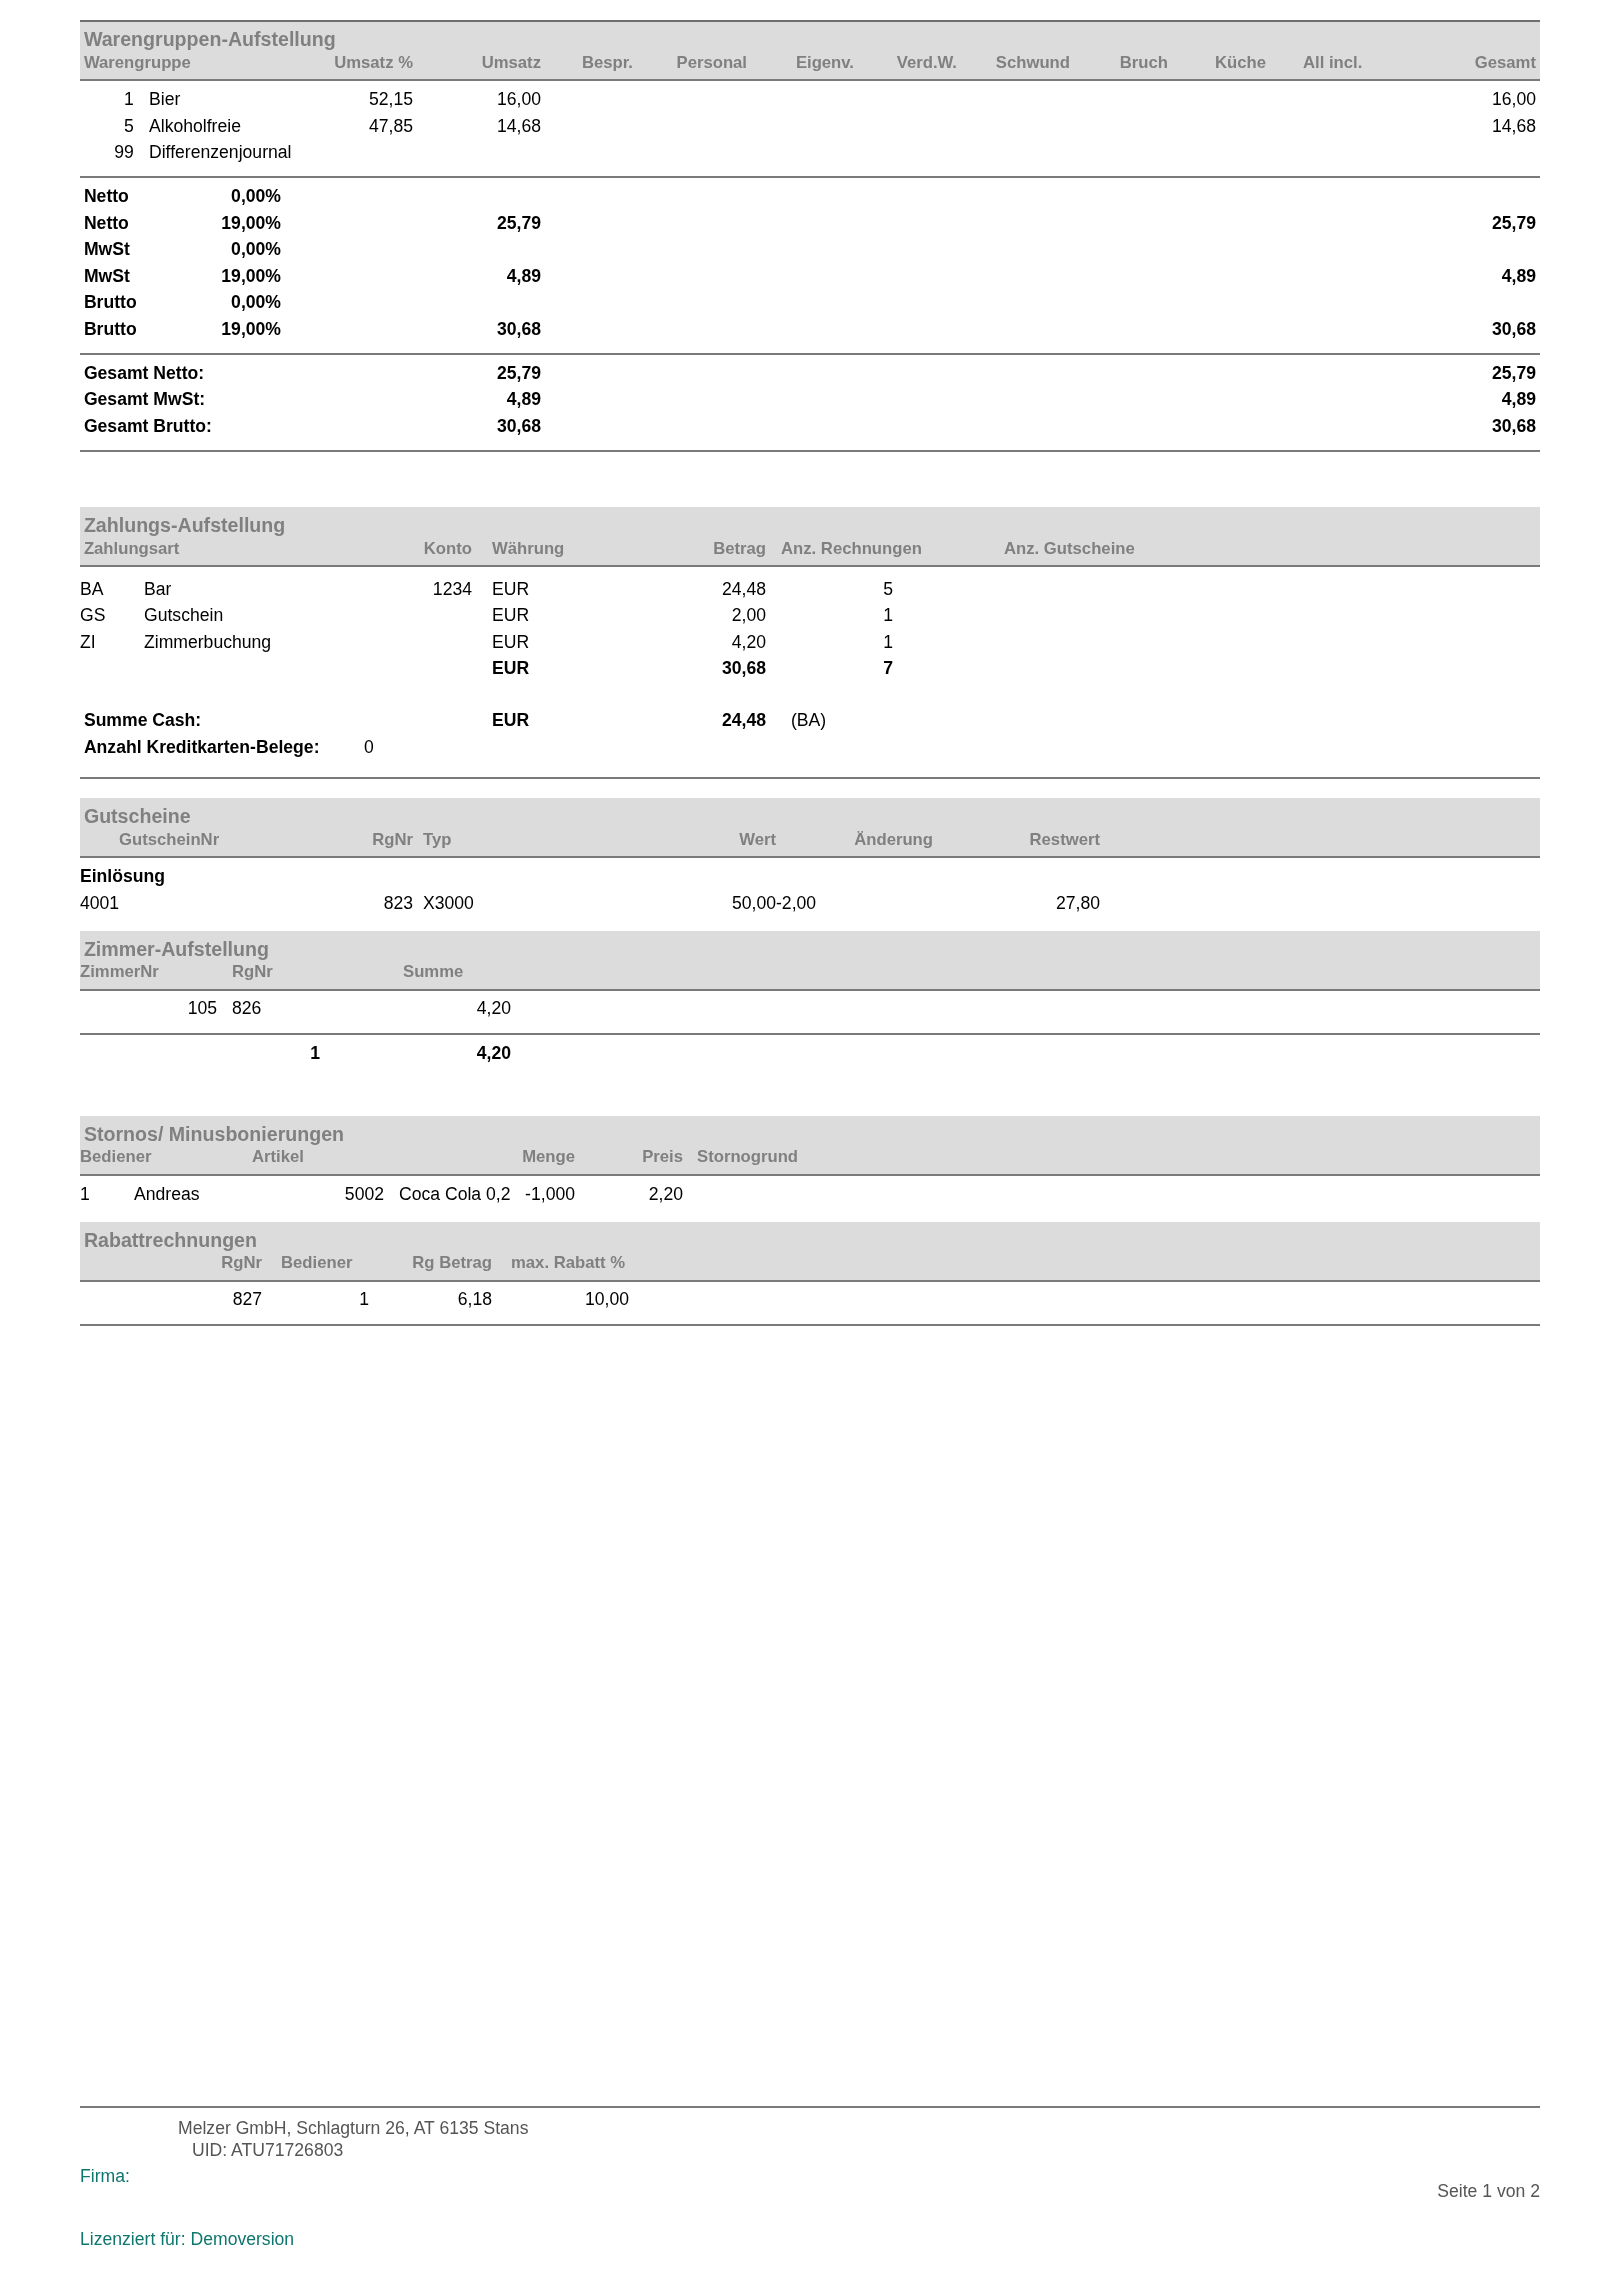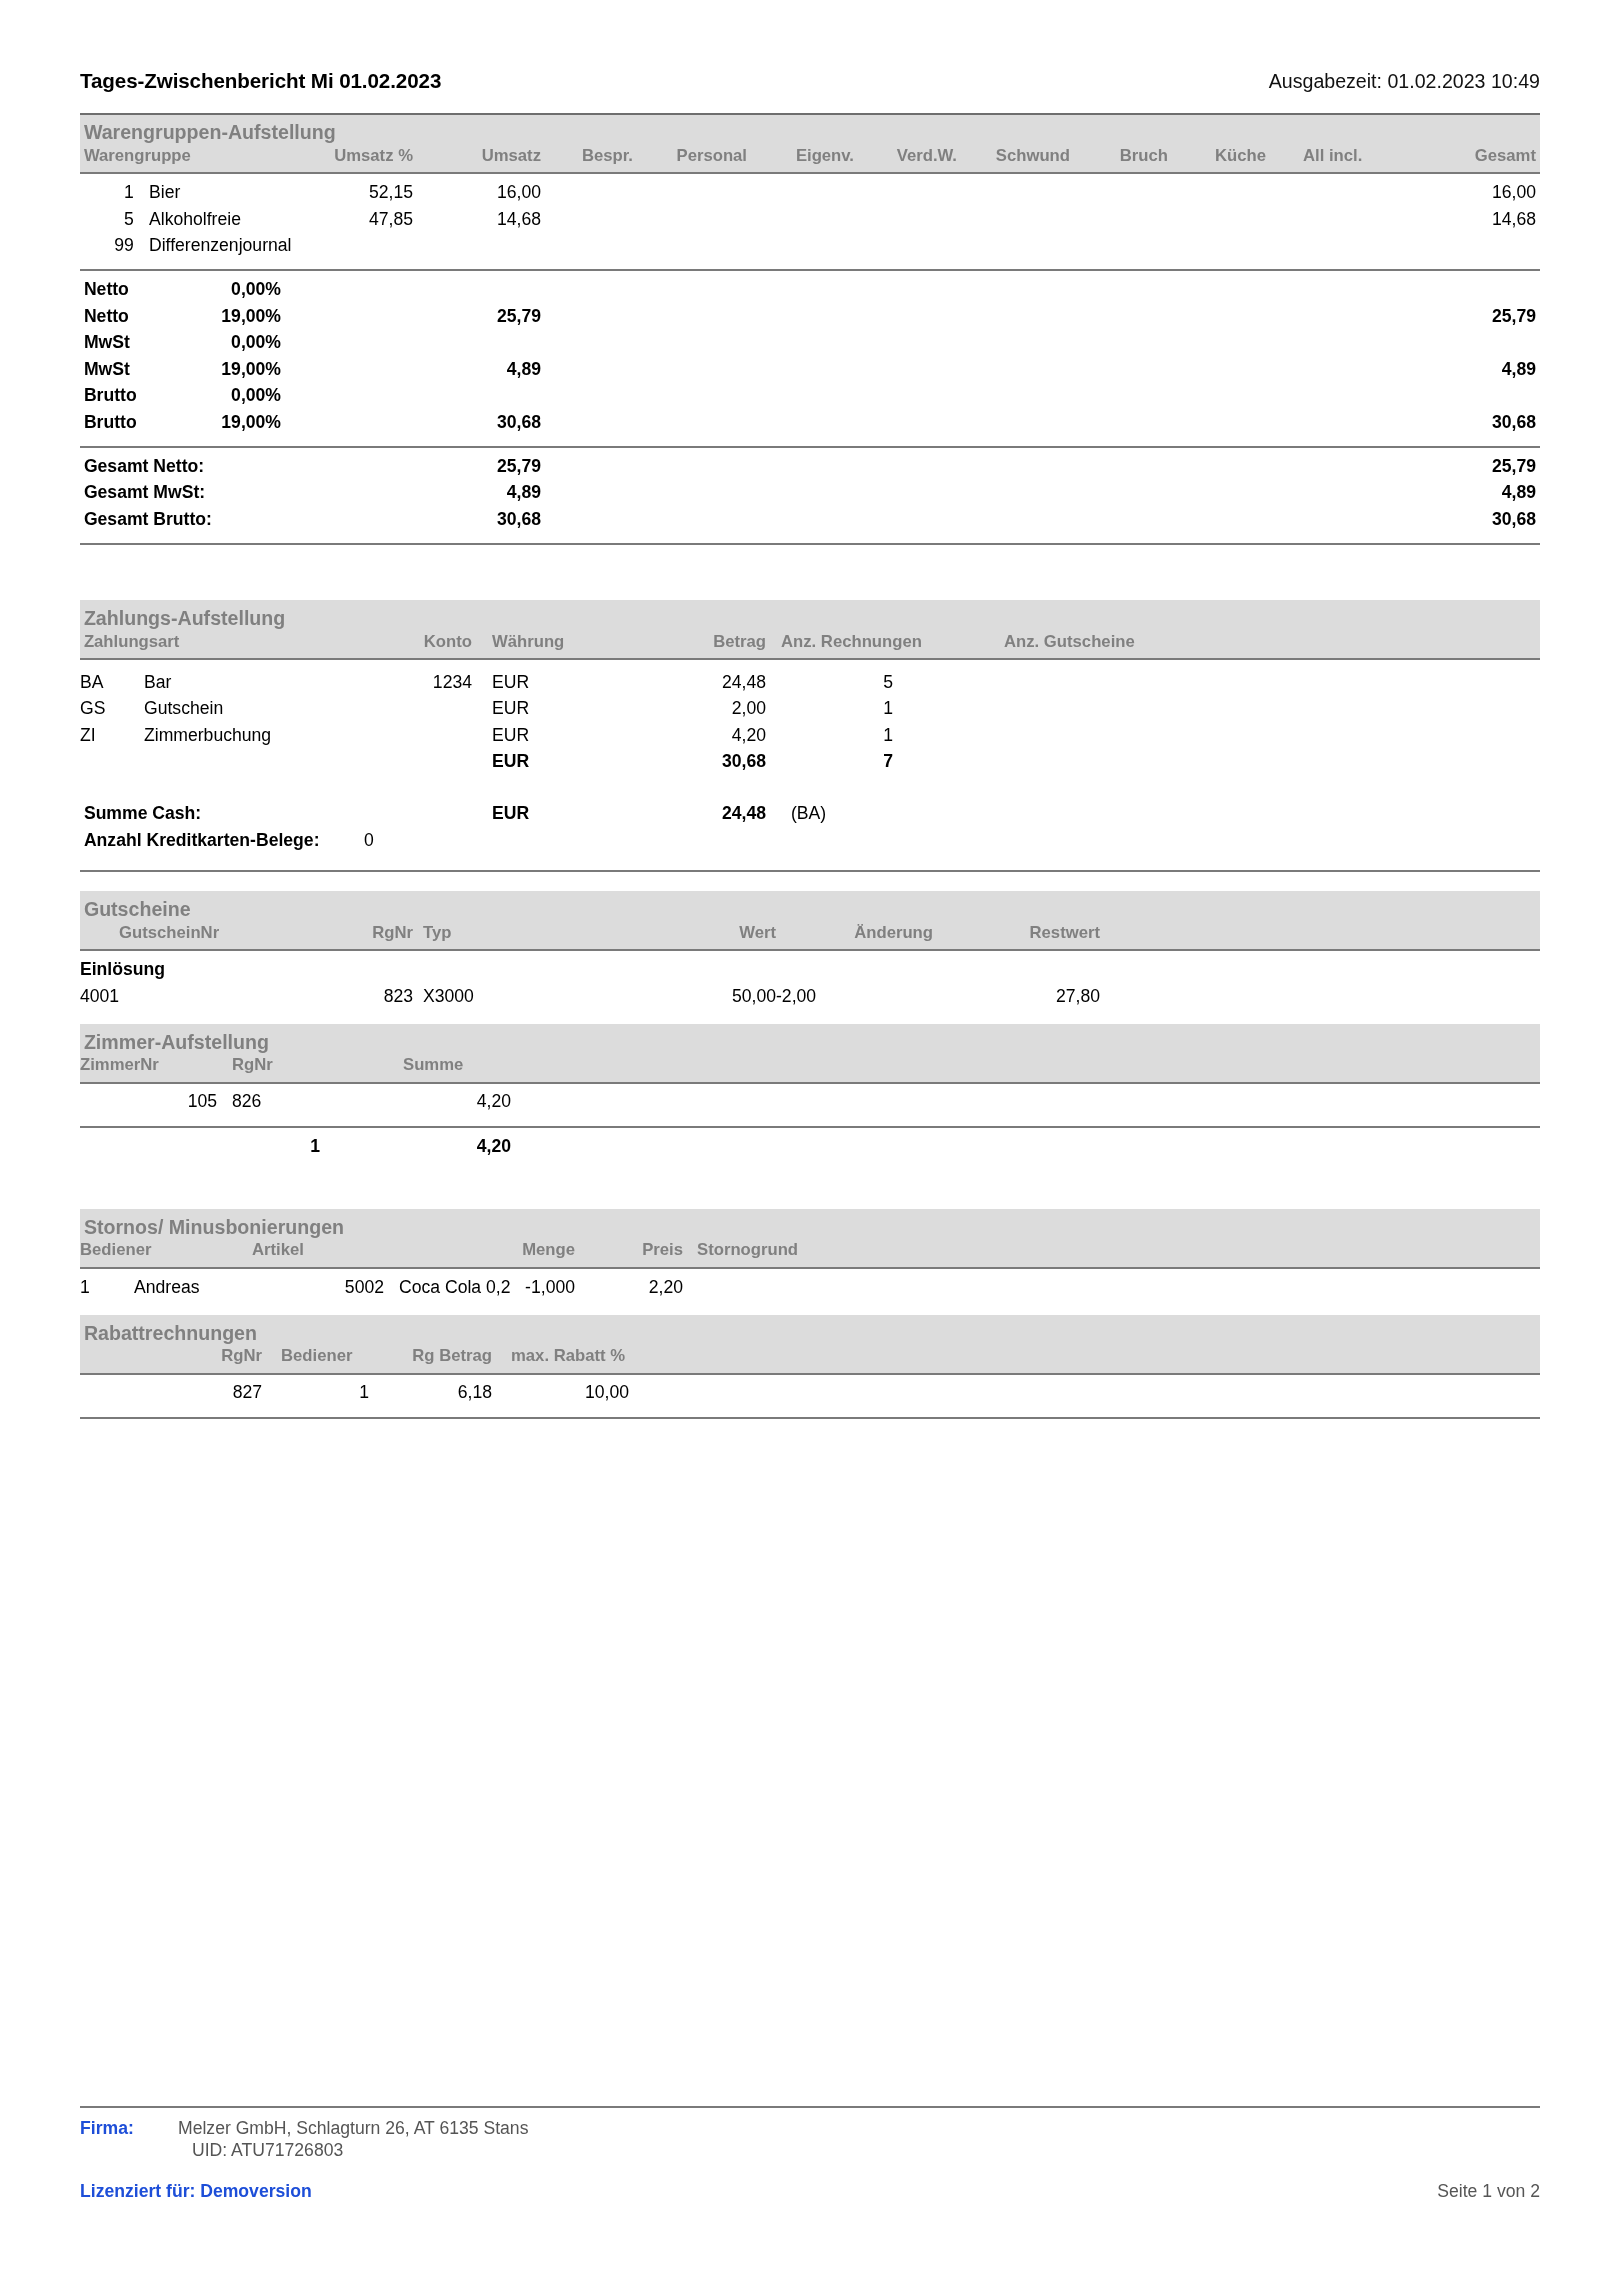--- a/index.html
+++ b/index.html
@@ -116,31 +116,27 @@
     border-top: 2px solid #7a7a7a;
     margin-bottom: 9.8px;
   }
   .footer-body {
     position: relative;
     font-size: 17.6px;
     color: #555555;
     height: 94px;
   }
   .footer-body span { position: absolute; white-space: nowrap; }
-  .footer-body .fb { font-weight: bold; color: #1d4ed8; }
+  .footer-body .fb { font-weight: normal; color: #0f766e; margin-top: 48px; }
 </style>
 </head>
 <body>
 
 <div class="page">
 
-  <div class="report-header">
-    <div class="report-title">Tages-Zwischenbericht Mi 01.02.2023</div>
-    <div class="report-time">Ausgabezeit: 01.02.2023 10:49</div>
-  </div>
   <div class="spacer-20"></div>
   <div class="rule-strong"></div>
 
   <div class="band">
     <div class="band-title">Warengruppen-Aufstellung</div>
     <div class="band-cols">
       <span style="left:3.9px;">Warengruppe</span>
       <span style="left:225px;width:108px;text-align:right;">Umsatz %</span>
       <span style="left:353px;width:108px;text-align:right;">Umsatz</span>
       <span style="left:475px;width:78px;text-align:right;">Bespr.</span>

